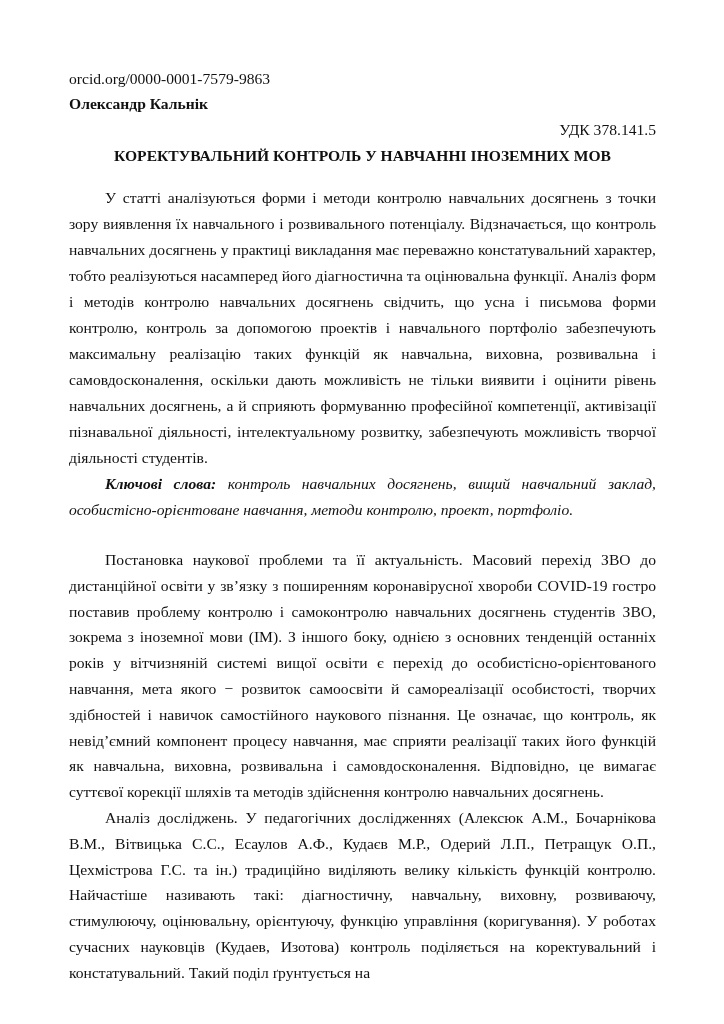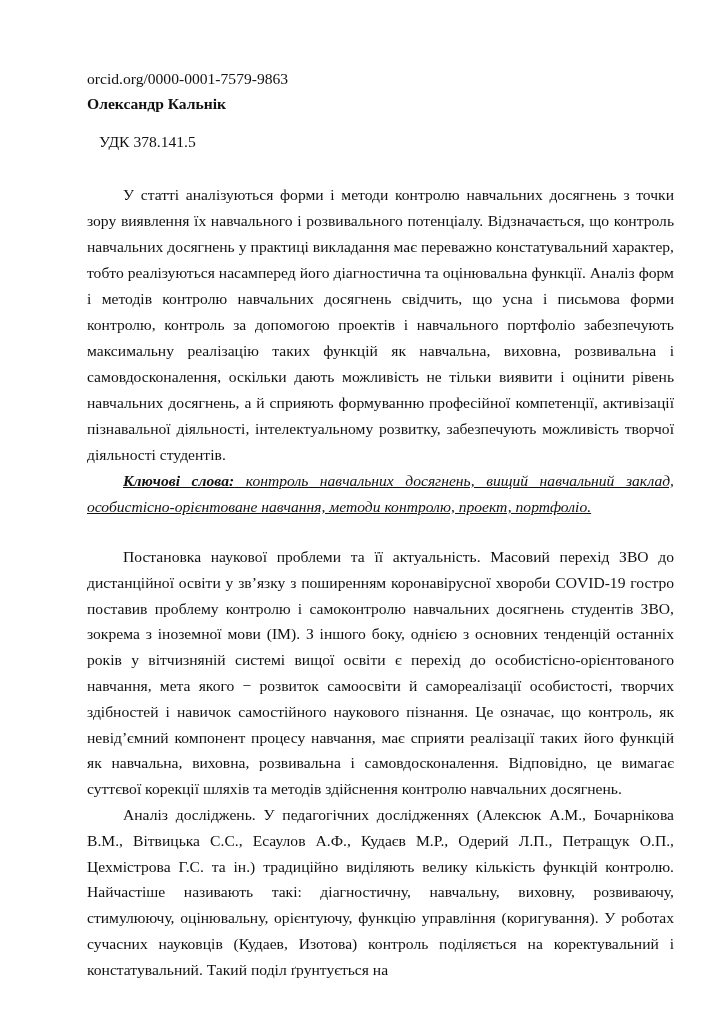--- a/index.html
+++ b/index.html
@@ -1,47 +1,48 @@
 <!DOCTYPE html>
 <html><head>
 <meta charset="utf-8">
 <style>
   html, body { margin: 0; padding: 0; background: #ffffff; }
   body { width: 724px; height: 1024px; overflow: hidden; position: relative; }
   .page {
-    position: absolute; left: 87px; top: 66px; width: 587px;
+    position: absolute; left: 69px; top: 66px; width: 587px;
     font-family: "Liberation Serif", serif; color: #111111;
     font-size: 15.6px; line-height: 25.2px;
   }
   .meta-line { margin: 0; line-height: 25px; }
   .author { font-weight: bold; margin: 0; line-height: 26px; }
-  .udk { margin: 12px; line-height: 25px; }
+  .udk { margin: 0; line-height: 25px; text-align: right; }
   .title { text-align: center; font-weight: bold; margin: 0; line-height: 26px; padding-top: 1px; }
   .abstract {
     margin: 0; padding-top: 16px;
     text-align: justify; text-indent: 36px;
     line-height: 26px;
   }
   .keywords {
-    margin: 0; font-style: italic; text-align: justify; text-indent: 36px; line-height: 26px; text-decoration: underline;
+    margin: 0; font-style: italic; text-align: justify; text-indent: 36px; line-height: 26px;
   }
   .kw-label { font-weight: bold; }
   .body-p {
     margin: 0; text-align: justify; text-indent: 36px; line-height: 25.8px;
   }
   .first-body { padding-top: 24px; }
   .lead { font-weight: normal; }
 </style>
 </head>
 <body>
 
 <div class="page">
   <p class="meta-line">orcid.org/0000-0001-7579-9863</p>
   <p class="author">Олександр Кальнік</p>
   <p class="udk">УДК 378.141.5</p>
+  <h1 class="title" style="font-size:15.6px;">КОРЕКТУВАЛЬНИЙ КОНТРОЛЬ У НАВЧАННІ ІНОЗЕМНИХ МОВ</h1>
 
   <p class="abstract">У статті аналізуються форми і методи контролю навчальних досягнень з точки зору виявлення їх навчального і розвивального потенціалу. Відзначається, що контроль навчальних досягнень у практиці викладання має переважно констатувальний характер, тобто реалізуються насамперед його діагностична та оцінювальна функції. Аналіз форм і методів контролю навчальних досягнень свідчить, що усна і письмова форми контролю, контроль за допомогою проектів і навчального портфоліо забезпечують максимальну реалізацію таких функцій як навчальна, виховна, розвивальна і самовдосконалення, оскільки дають можливість не тільки виявити і оцінити рівень навчальних досягнень, а й сприяють формуванню професійної компетенції, активізації пізнавальної діяльності, інтелектуальному розвитку, забезпечують можливість творчої діяльності студентів.</p>
 
   <p class="keywords"><span class="kw-label">Ключові слова:</span><span> контроль навчальних досягнень, вищий навчальний заклад, особистісно-орієнтоване навчання, методи контролю, проект, портфоліо.</span></p>
 
   <p class="body-p first-body"><span class="lead">Постановка наукової проблеми та її актуальність.</span><span> Масовий перехід ЗВО до дистанційної освіти у зв’язку з поширенням коронавірусної хвороби COVID-19 гостро поставив проблему контролю і самоконтролю навчальних досягнень студентів ЗВО, зокрема з іноземної мови (ІМ). З іншого боку, однією з основних тенденцій останніх років у вітчизняній системі вищої освіти є перехід до особистісно-орієнтованого навчання, мета якого − розвиток самоосвіти й самореалізації особистості, творчих здібностей і навичок самостійного наукового пізнання. Це означає, що контроль, як невід’ємний компонент процесу навчання, має сприяти реалізації таких його функцій як навчальна, виховна, розвивальна і самовдосконалення. Відповідно, це вимагає суттєвої корекції шляхів та методів здійснення контролю навчальних досягнень.</span></p>
 
   <p class="body-p"><span class="lead">Аналіз досліджень.</span><span> У педагогічних дослідженнях (Алексюк А.М., Бочарнікова В.М., Вітвицька С.С., Есаулов А.Ф., Кудаєв М.Р., Одерий Л.П., Петращук О.П., Цехмістрова Г.С. та ін.) традиційно виділяють велику кількість функцій контролю. Найчастіше називають такі: діагностичну, навчальну, виховну, розвиваючу, стимулюючу, оцінювальну, орієнтуючу, функцію управління (коригування). У роботах сучасних науковців (Кудаев, Изотова) контроль поділяється на коректувальний і констатувальний. Такий поділ ґрунтується на</span></p>
 </div>
 

